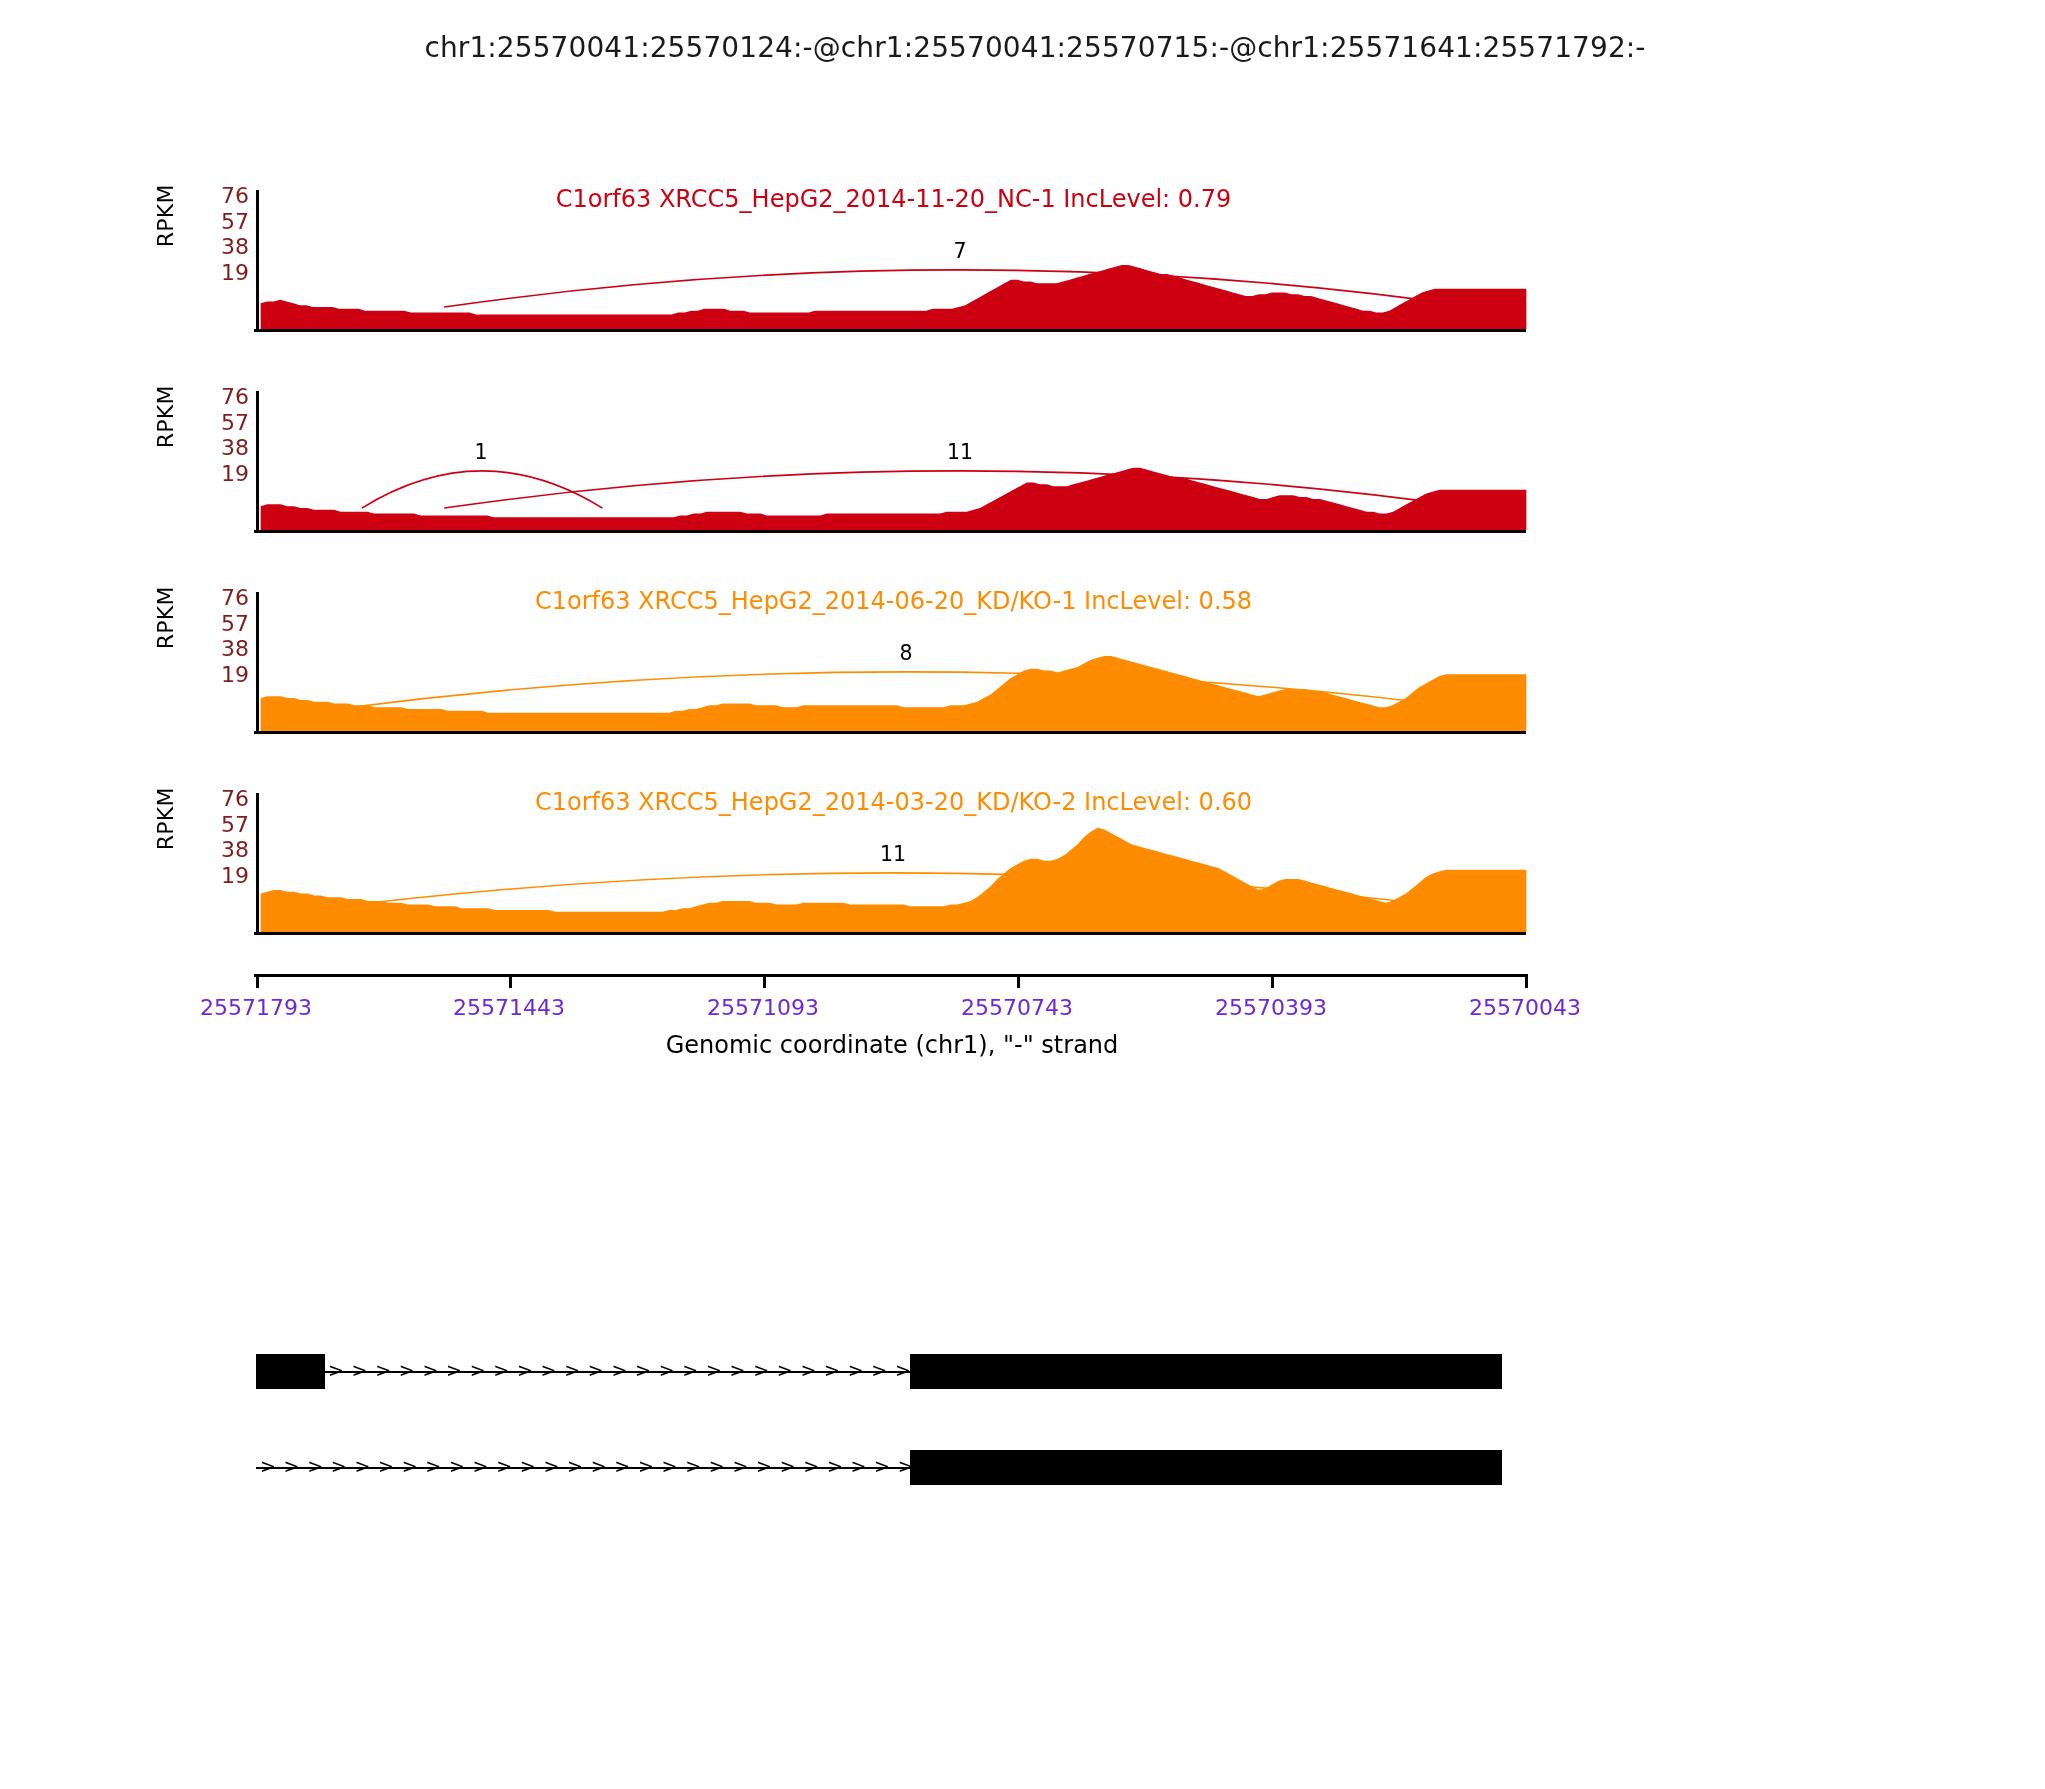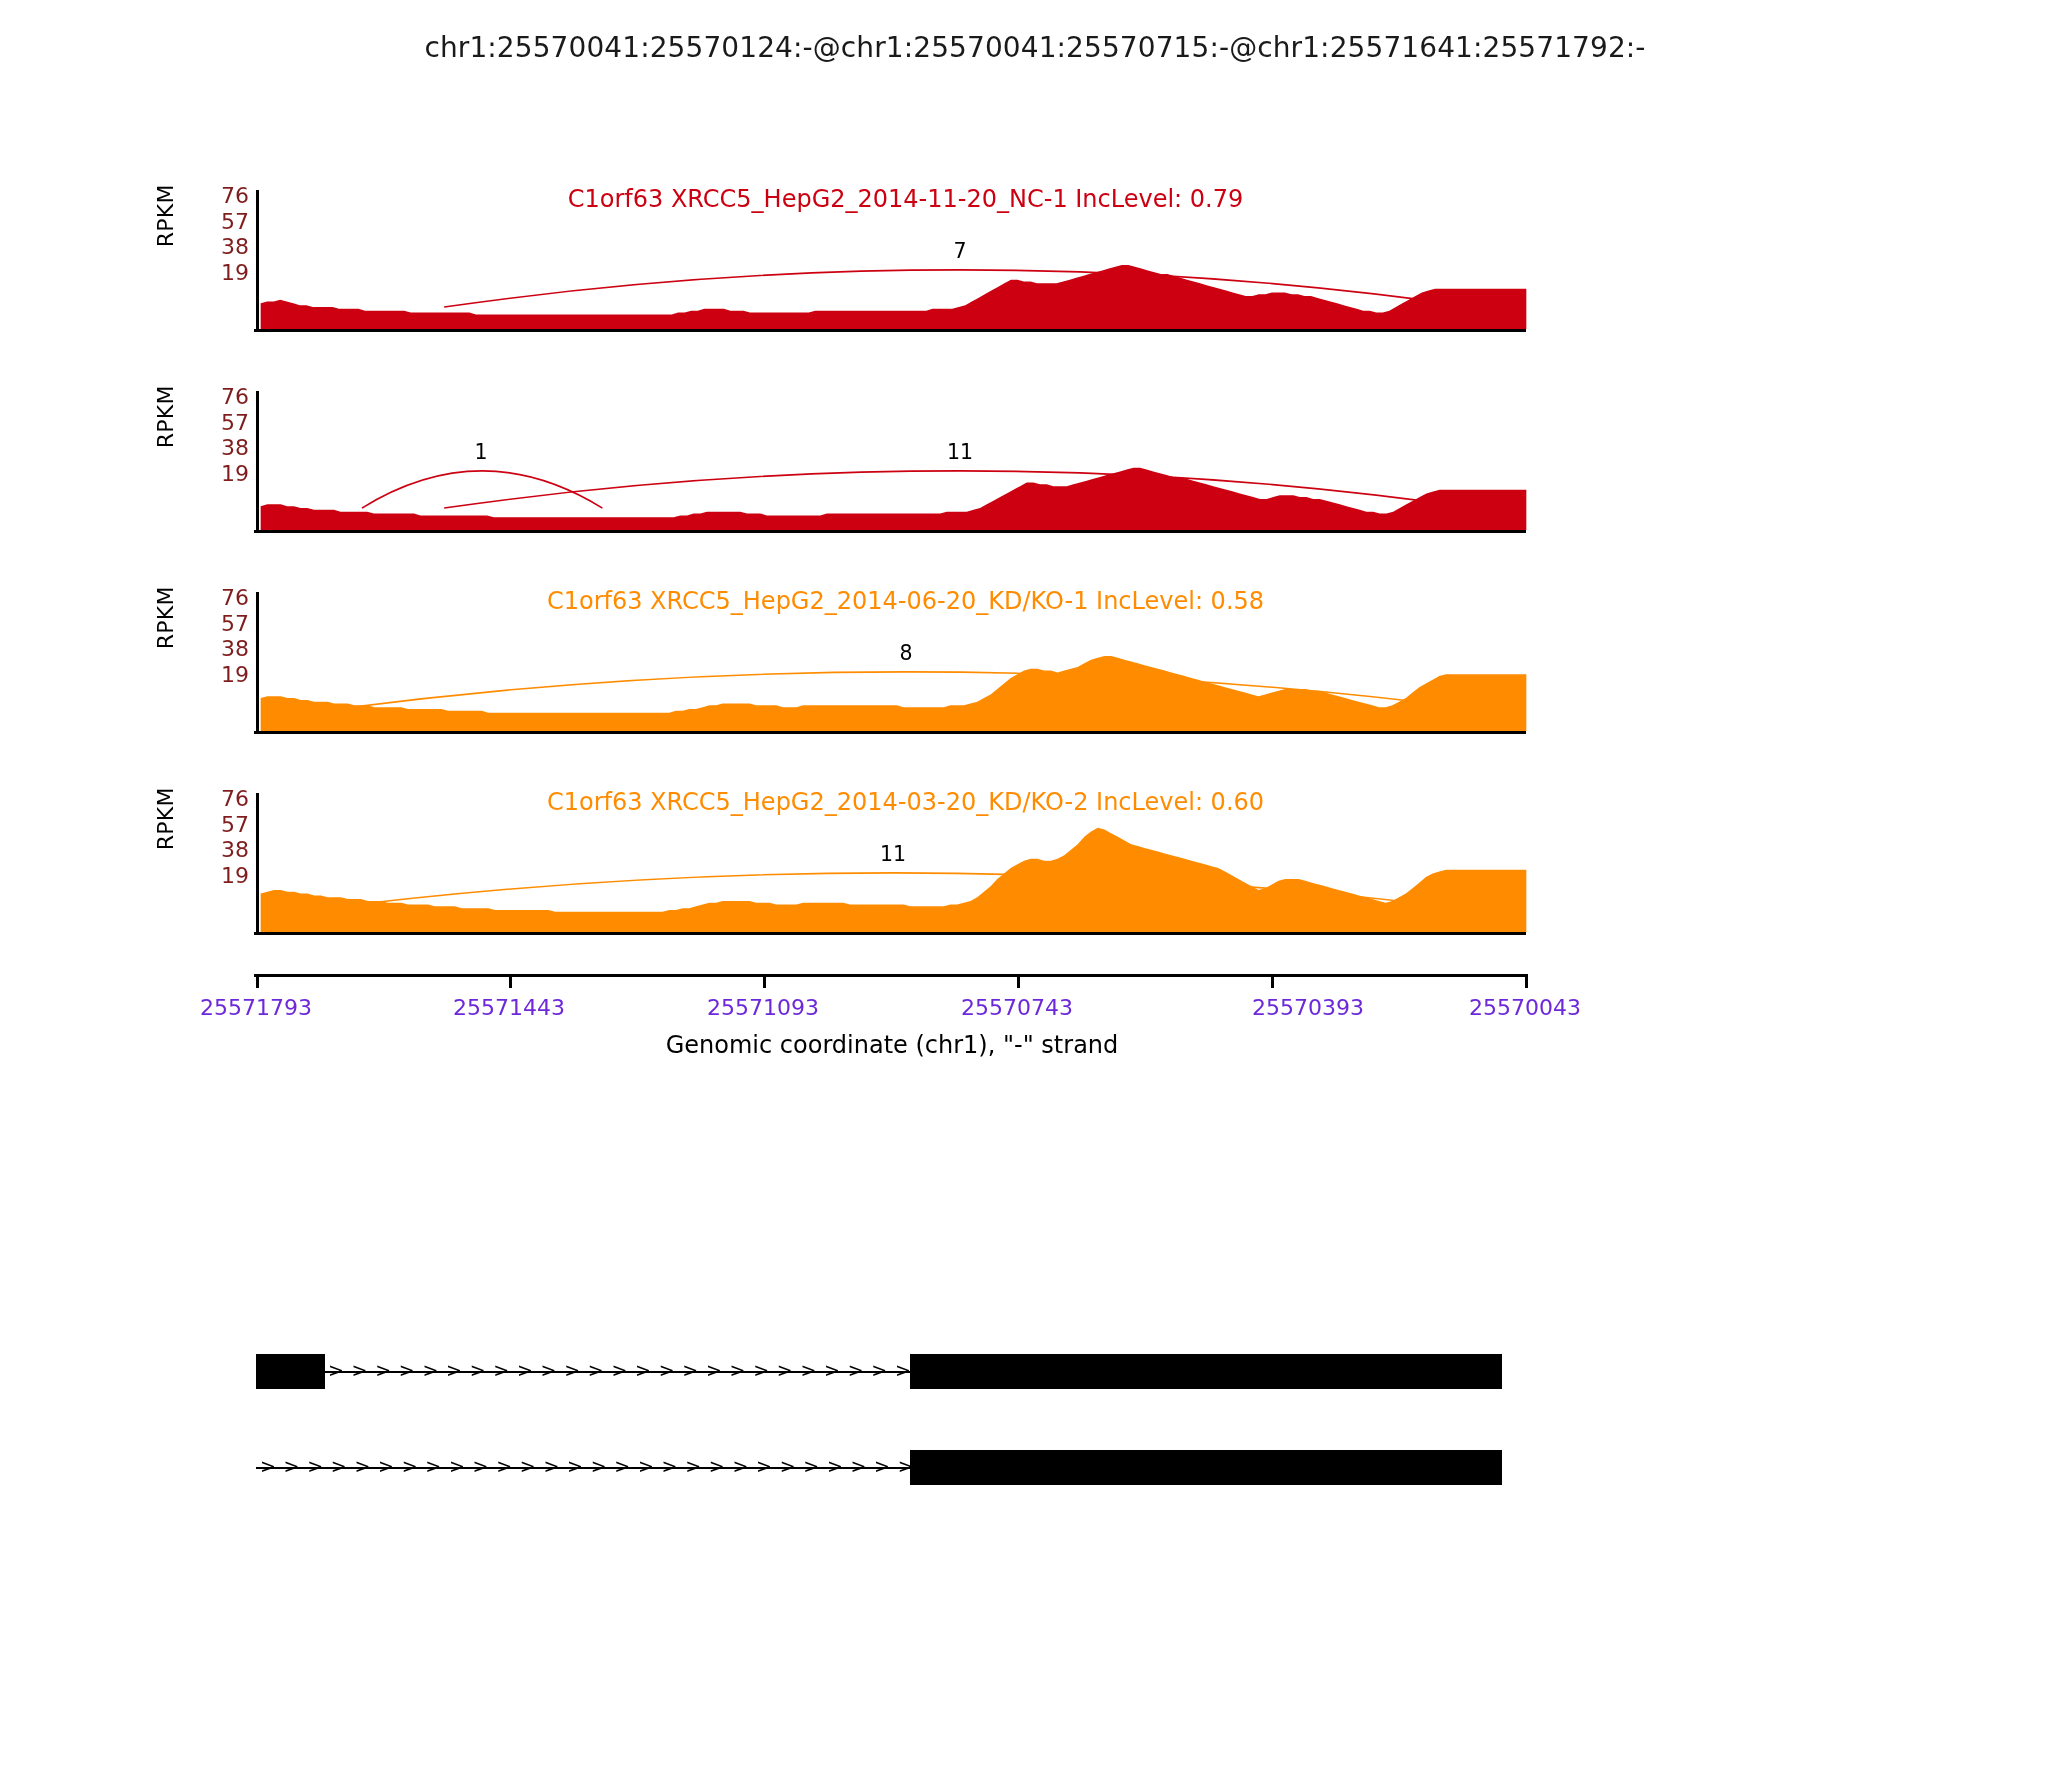--- a/index.html
+++ b/index.html
@@ -84,21 +84,20 @@
     height: 139px;
   }
   .track-title {
     position: absolute;
     top: 0px;
     left: 259px;
     width: 1269px;
     text-align: center;
     font-size: 24px;
     white-space: nowrap;
-    padding-left: 12px;
   }
   .xaxis {
     position: absolute;
     left: 0;
     top: 959px;
     width: 2046px;
     height: 121px;
   }
   .xaxis-line {
     position: absolute;
@@ -246,21 +245,21 @@
   <div id="xticks">
       <div class="xtick" style="left: 256px;"></div>
       <div class="xtick-label" style="left: 256px;">25571793</div>
       <div class="xtick" style="left: 509px;"></div>
       <div class="xtick-label" style="left: 509px;">25571443</div>
       <div class="xtick" style="left: 763px;"></div>
       <div class="xtick-label" style="left: 763px;">25571093</div>
       <div class="xtick" style="left: 1017px;"></div>
       <div class="xtick-label" style="left: 1017px;">25570743</div>
       <div class="xtick" style="left: 1271px;"></div>
-      <div class="xtick-label" style="left: 1308px;">25570393</div>
+      <div class="xtick-label" style="left: 1271px;">25570393</div>
       <div class="xtick" style="left: 1525px;"></div>
       <div class="xtick-label" style="left: 1525px;">25570043</div>
     </div>
   <div class="xaxis-title">Genomic coordinate (chr1), "-" strand</div>
 </div>
 
 <div class="isoforms" id="isoforms">
     <div class="isoform">
       <div class="exon" style="left: 256px; width: 69px; top: 24px;"></div>
       <div class="intron-line" style="left: 324px; width: 586px; top: 41px;"></div>

